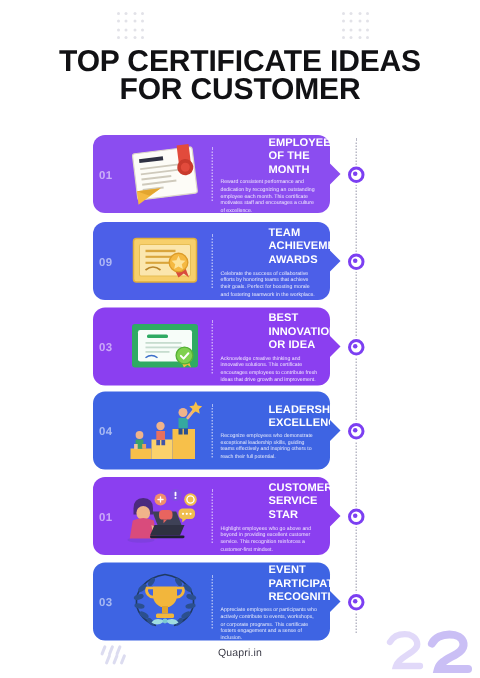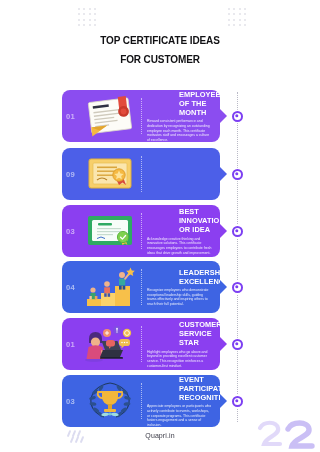--- a/index.html
+++ b/index.html
@@ -23,21 +23,21 @@
     background: #e2e2e8;
   }
   #dots-left  { left: 78px;  top: 8px;  grid-template-columns: repeat(4, 2.1px); }
   #dots-right { left: 228px; top: 8px;  grid-template-columns: repeat(4, 2.1px); }
 
   
   #heading {
     position: absolute;
     left: 0; right: 0; top: 32px;
     text-align: center;
-    font-size: 10px;
+    font-size: 20px;
     line-height: 18.5px;
     font-weight: bold;
     letter-spacing: -0.1px;
     color: #111114;
   }
 
   
   #rail {
     position: absolute;
     left: 237px;
@@ -240,20 +240,24 @@
       <rect x="13" y="13.5" width="20" height="1.6" fill="#d9a53c"></rect>
       <rect x="13" y="17.5" width="24" height="1.4" fill="#d9a53c"></rect>
       <rect x="13" y="21.5" width="17" height="1.4" fill="#d9a53c"></rect>
       <path d="M13 27 q5 -4 10 0" fill="none" stroke="#b8832a" stroke-width="1.1"></path>
       <path d="M31 24 l4 8 l3.5 -2.6 l3.5 2.6 l-3 -8 Z" fill="#d94b3c"></path>
       <circle cx="35" cy="22" r="6.2" fill="#f5b942" stroke="#dd9c28" stroke-width="0.9"></circle>
       <path d="M35 17.5 l1.4 3 l3.2 .4 l-2.4 2.2 .7 3.2 -2.9 -1.6 -2.9 1.6 .7 -3.2 -2.4 -2.2 3.2 -.4 Z" fill="#fde39a"></path>
     </svg>
         </div>
         <div class="divider"></div>
+        <div class="body">
+          <div class="ttl">TEAM ACHIEVEMENT AWARDS</div>
+          <div class="desc">Celebrate the success of collaborative efforts by honoring teams that achieve their goals. Perfect for boosting morale and fostering teamwork in the workplace.</div>
+        </div>
       </div>
       <div class="card" style="top: 205px; height: 52px; background: rgb(139, 63, 240); color: rgb(139, 63, 240);">
         <span class="tail"></span>
         <div class="num">03</div>
         <div class="art">
     <svg width="54" height="42" viewBox="0 0 54 42">
       <rect x="4" y="6" width="44" height="29" rx="2" fill="#2faa63"></rect>
       <rect x="8" y="10" width="36" height="21" rx="1.5" fill="#f7fdf9"></rect>
       <rect x="14" y="13" width="14" height="2.4" rx="1" fill="#2faa63"></rect>
       <rect x="13" y="18" width="24" height="1.2" fill="#c6dccf"></rect>

